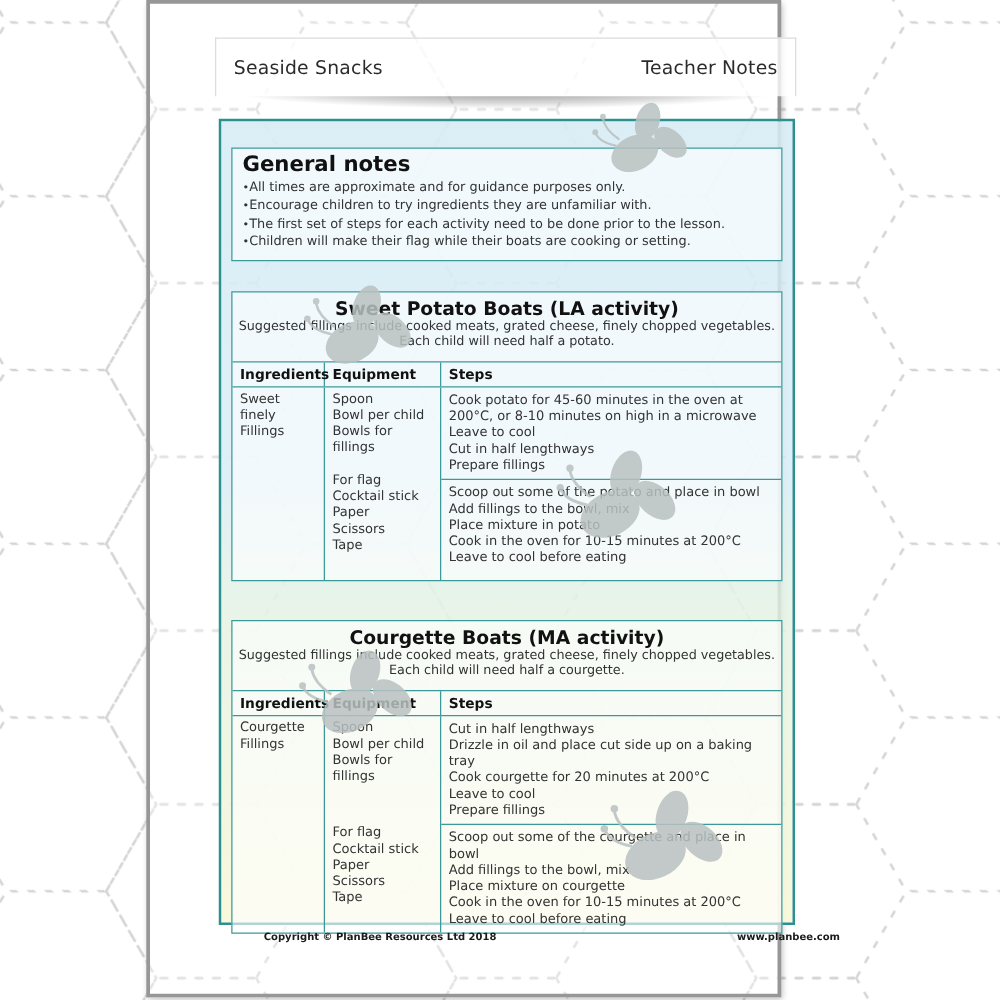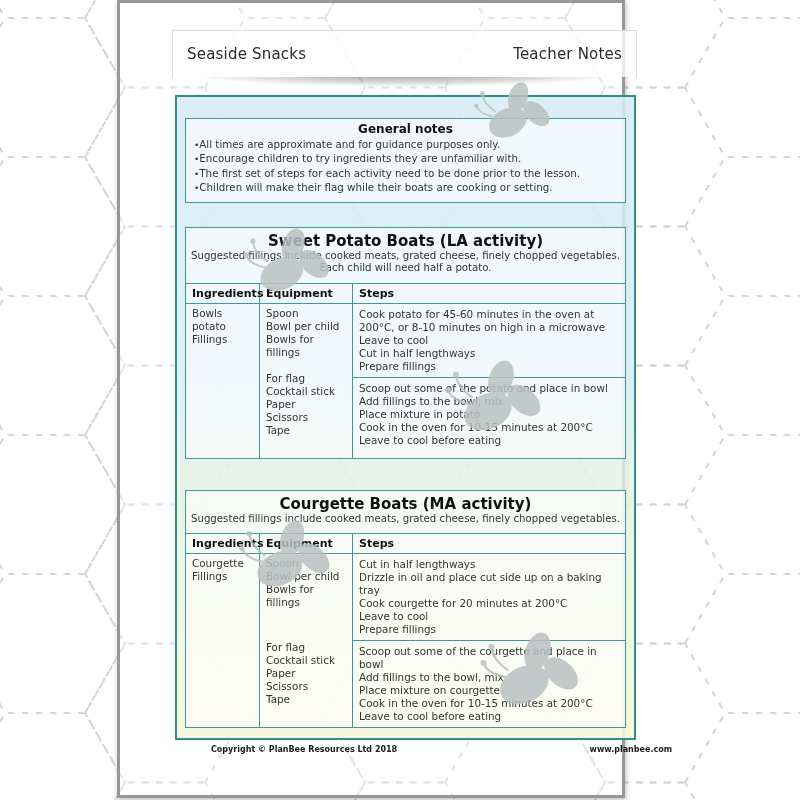--- a/index.html
+++ b/index.html
@@ -34,21 +34,21 @@
       rgba(214,236,245,0.88) 0%,
       rgba(214,236,245,0.82) 44%,
       rgba(227,242,228,0.82) 60%,
       rgba(247,247,215,0.88) 100%);
   }
   .white-box{
     background:rgba(255,255,255,0.62);
     border:1.5px solid #3c9999;box-sizing:border-box;
   }
   .general-notes{margin:21px 8px 0;padding:3px 8px 6px;}
-  .gn-title{text-align:center;font-weight:bold;font-size:12px;color:#111;margin-bottom:2px;}
+  .gn-title{text-align:left;font-weight:bold;font-size:17px;color:#111;margin-bottom:2px;}
   .bullet{font-size:10.3px;line-height:13.4px;color:#333;}
   .bullet::before{content:"\2022 ";font-size:9px;}
   .section{margin:24px 8px 0;padding:0;}
   .section.second{margin-top:31px;}
   .sec-title{text-align:center;font-weight:bold;font-size:15px;color:#111;padding-top:4px;}
   .sec-sub{text-align:center;font-size:10.2px;line-height:12.6px;color:#333;}
   .tbl{border-top:1.5px solid #3c9999;margin-top:8px;display:flex;flex-direction:column;}
   .tr{display:flex;}
   .td{box-sizing:border-box;padding:3px 6px;font-size:10.4px;line-height:13px;color:#333;}
   .c1{width:74px;flex:none;border-right:1.5px solid #3c9999;}
@@ -124,21 +124,21 @@
       <div class="sec-sub">Suggested fillings include cooked meats, grated cheese, finely chopped vegetables.</div>
       <div class="sec-sub">Each child will need half a potato.</div>
       <div class="tbl">
         <div class="tr head">
           <div class="td c1">Ingredients</div>
           <div class="td c2">Equipment</div>
           <div class="td c3" style="padding:3px 6px;">Steps</div>
         </div>
         <div class="tr body">
           <div class="td c1">
-            <div class="line">Bowls potato</div>
+            <div class="line">Sweet finely</div>
             <div class="line">Fillings</div>
           </div>
           <div class="td c2">
             <div class="line">Spoon</div>
             <div class="line">Bowl per child</div>
             <div class="line">Bowls for fillings</div>
             <div class="line eq-gap">For flag</div>
             <div class="line">Cocktail stick</div>
             <div class="line">Paper</div>
             <div class="line">Scissors</div>
@@ -159,20 +159,21 @@
               <div class="line">Leave to cool before eating</div>
             </div>
           </div>
         </div>
       </div>
     </div>
 
     <div class="white-box section second">
       <div class="sec-title">Courgette Boats (MA activity)</div>
       <div class="sec-sub">Suggested fillings include cooked meats, grated cheese, finely chopped vegetables.</div>
+      <div class="sec-sub">Each child will need half a courgette.</div>
       <div class="tbl">
         <div class="tr head">
           <div class="td c1">Ingredients</div>
           <div class="td c2">Equipment</div>
           <div class="td c3" style="padding:3px 6px;">Steps</div>
         </div>
         <div class="tr body">
           <div class="td c1">
             <div class="line">Courgette</div>
             <div class="line">Fillings</div>

